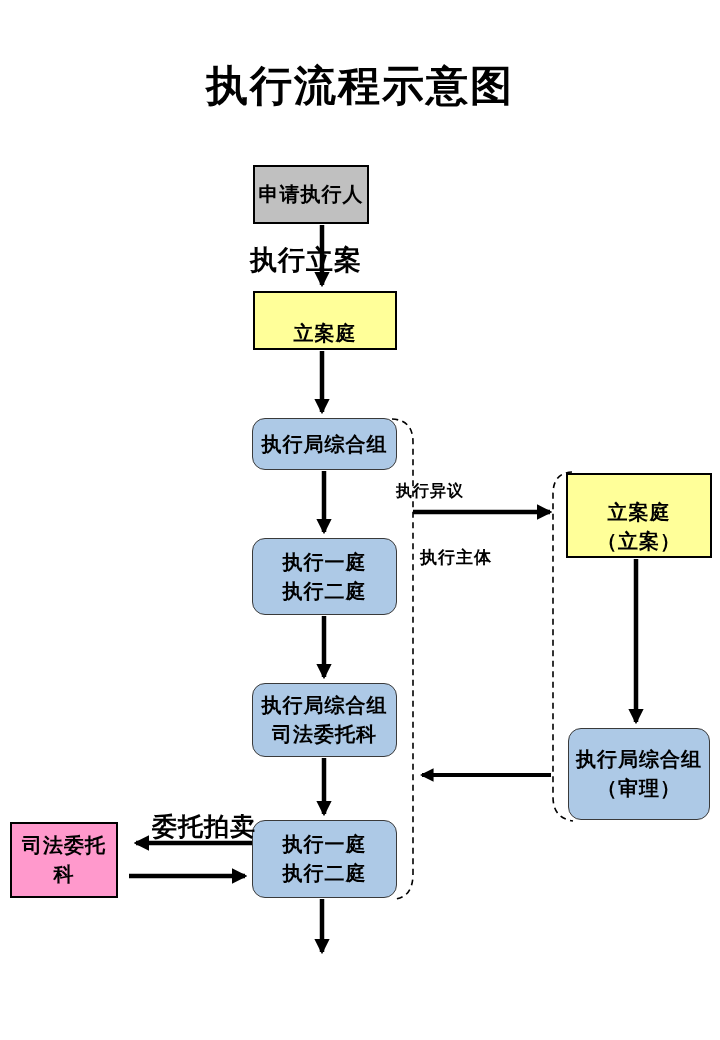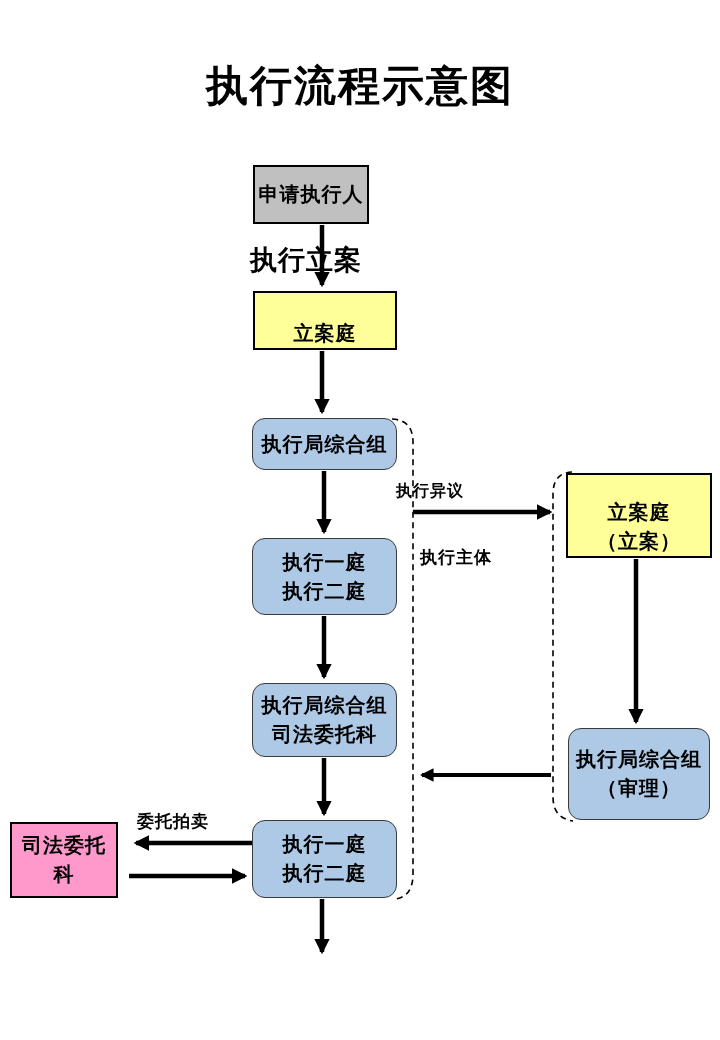--- a/index.html
+++ b/index.html
@@ -35,21 +35,21 @@
 
   .edge-label{
     position:absolute;
     font-weight:bold;color:#000;
     white-space:nowrap;
   }
   #lbl-exec-filing{left:202px;top:242px;font-size:27px;letter-spacing:1px;margin-left:48px;}
   #lbl-exec-objection{left:396px;top:481px;font-size:16px;letter-spacing:1px;}
   #lbl-change-add{left:420px;top:516px;font-size:23px;}
   #lbl-exec-subject{left:420px;top:546px;font-size:17px;letter-spacing:1px;}
-  #lbl-entrust-auction{left:137px;top:810px;font-size:17px;letter-spacing:1px;}
+  #lbl-entrust-auction{left:152px;top:810px;font-size:25px;letter-spacing:1px;}
   #lbl-exec-closing{left:263px;top:962px;font-size:28px;letter-spacing:2px;}
 
   #edges{position:absolute;left:0;top:0;pointer-events:none;}
 </style>
 </head>
 <body>
 
 <div id="page">
 
   <div id="title">执行流程示意图</div>

